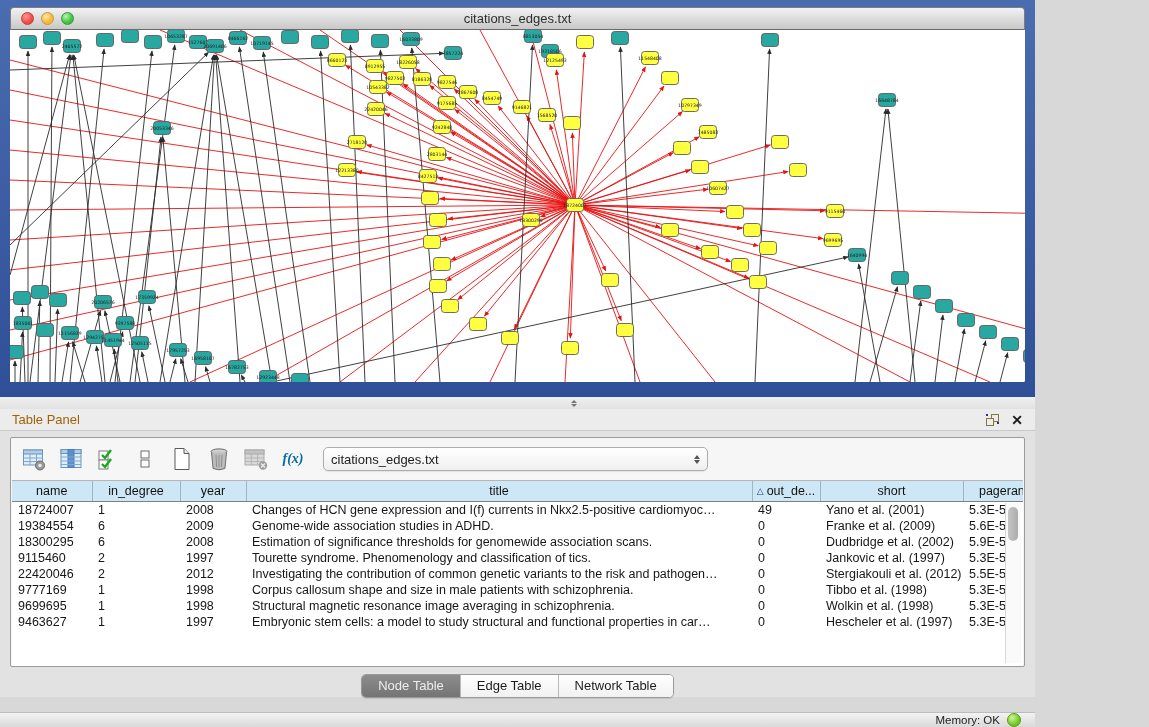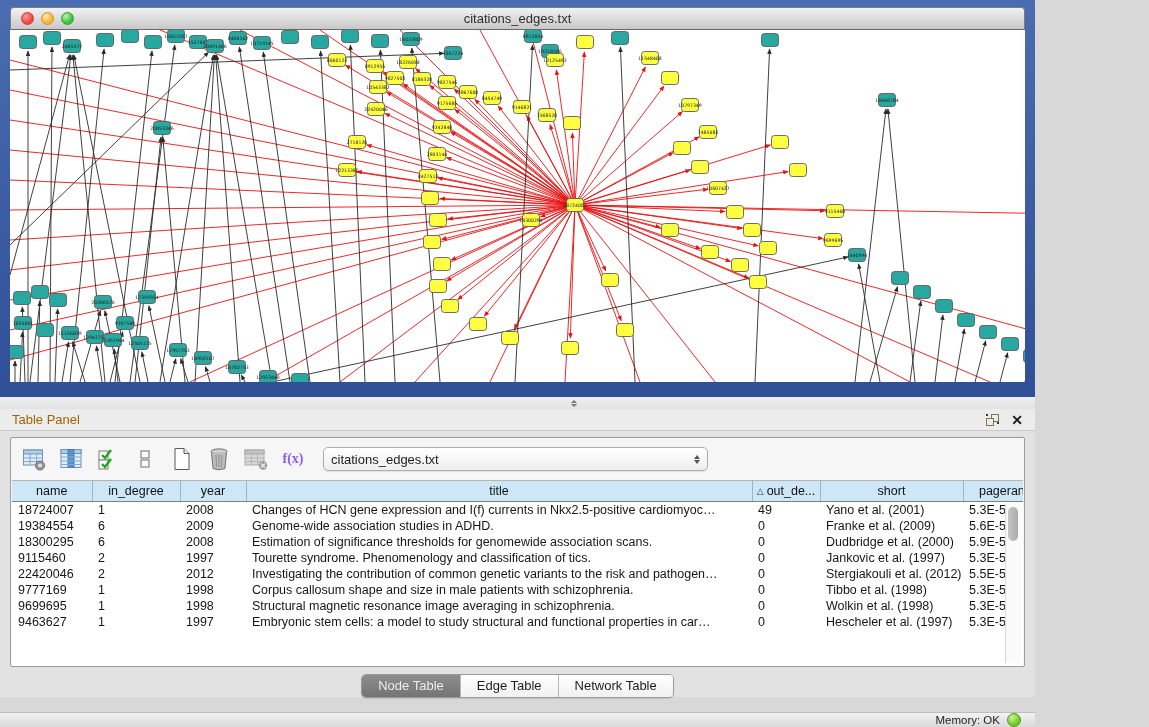--- a/index.html
+++ b/index.html
@@ -35,21 +35,21 @@
   .float-ico b.b2{left:0;bottom:0;}
   .float-ico s{position:absolute;width:2px;height:2px;background:#27348b;}
   .float-ico s.d1{left:0;top:0;} .float-ico s.d2{right:0;bottom:2px;}
   .close-x{font-size:14px;font-weight:bold;color:#1a1a1a;line-height:12px;cursor:pointer;}
 
   
   .panel-body{height:266px;background:#e2e2e2;padding:6px 10px 0;box-sizing:border-box;}
   .inner{height:230px;border:1px solid #9b9b9b;border-radius:2px;background:#f6f6f6;box-sizing:border-box;overflow:hidden;}
   .toolbar{height:42px;display:flex;align-items:center;padding:0 10px;gap:11px;}
   .tico{width:26px;height:26px;display:flex;align-items:center;justify-content:center;cursor:pointer;}
-  .fx{font-family:"Liberation Serif",serif;font-size:14px;color:#8b5cf6;font-weight:bold;}
+  .fx{font-family:"Liberation Serif",serif;font-style:italic;font-size:14px;color:#0369a1;font-weight:bold;}
   .combo{margin-left:6px;width:385px;height:24px;border:1px solid #adadad;border-radius:5px;background:linear-gradient(#ffffff,#efefef);display:flex;align-items:center;padding:0 7px;box-sizing:border-box;font-size:13px;color:#222;cursor:pointer;box-shadow:0 1px 1px rgba(0,0,0,.08);}
   .combo .stepper{margin-left:auto;display:flex;flex-direction:column;align-items:center;gap:1px;padding-left:8px;}
   .combo .stepper i{display:block;width:0;height:0;border-left:3.5px solid transparent;border-right:3.5px solid transparent;}
   .combo .stepper i.up{border-bottom:4px solid #555;}
   .combo .stepper i.dn{border-top:4px solid #555;}
 
   
   .table-wrap{height:186px;margin:0 1px;background:#fff;border-top:1px solid #b5b5b5;position:relative;overflow:hidden;}
   table{border-collapse:collapse;table-layout:fixed;width:1112px;}
   th{background:#cde7f6;border-right:1px solid #9db5c3;border-bottom:1px solid #808080;height:20px;font-weight:normal;font-size:12.5px;color:#111;text-align:center;padding:0 4px;box-sizing:border-box;white-space:nowrap;overflow:hidden;cursor:pointer;}
@@ -565,21 +565,21 @@
                 <td>Franke et al. (2009)</td>
                 <td>5.6E-5</td>
                 <td></td>
               </tr>
               <tr>
                 <td>18300295</td>
                 <td>6</td>
                 <td>2008</td>
                 <td>Estimation of significance thresholds for genomewide association scans.</td>
                 <td>0</td>
-                <td>Dudbridge et al. (2000)</td>
+                <td>Dudbridge et al. (2002)</td>
                 <td>5.9E-5</td>
                 <td></td>
               </tr>
               <tr>
                 <td>9115460</td>
                 <td>2</td>
                 <td>1997</td>
                 <td>Tourette syndrome. Phenomenology and classification of tics.</td>
                 <td>0</td>
                 <td>Jankovic et al. (1997)</td>

